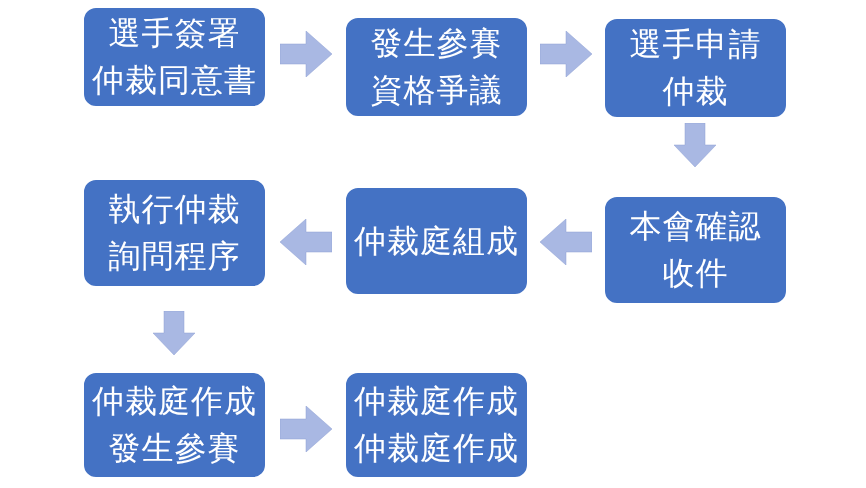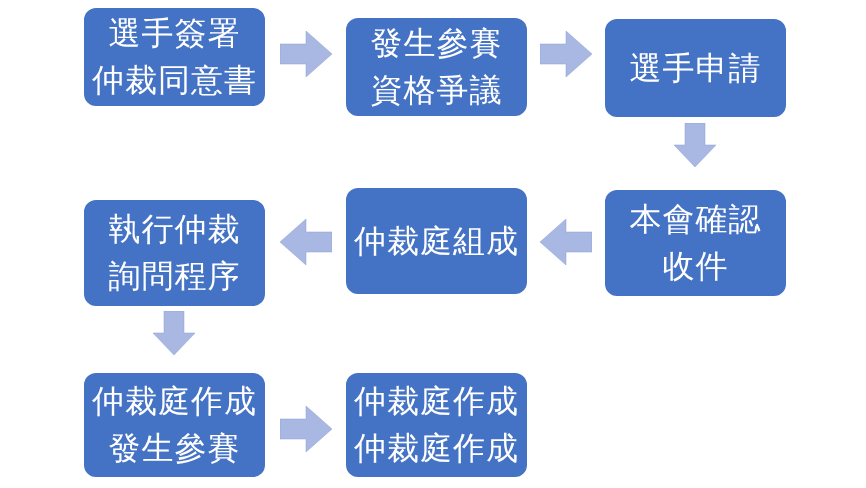--- a/index.html
+++ b/index.html
@@ -36,23 +36,23 @@
   }
   .flow-box span{display:block;white-space:nowrap;}
   .arrow{position:absolute;}
   .arrow svg{display:block;width:100%;height:100%;}
 
   
   
   #b1{left:81px;  top:5px;   width:187px;height:104px;}
   #b2{left:343px; top:15px;   width:187px;height:104px;}
   #b3{left:602px; top:16px;   width:187px;height:104px;}
-  #b4{left:602px; top:187px; width:187px;height:112px;}
+  #b4{left:602px; top:194px; width:187px;height:112px;}
   #b5{left:343px; top:185px; width:187px;height:112px;}
-  #b6{left:81px;  top:197px; width:187px;height:112px;}
+  #b6{left:81px;  top:177px; width:187px;height:112px;}
   #b7{left:81px;  top:370px; width:187px;height:110px;}
   #b8{left:343px; top:370px; width:187px;height:110px;}
 
   #a1{left:280px; top:31px;  width:52px;height:46px;}  
   #a2{left:540px; top:31px;  width:52px;height:46px;}  
   #a3{left:674px; top:123px; width:42px;height:44px;}  
   #a4{left:540px; top:219px; width:52px;height:46px;}  
   #a5{left:280px; top:219px; width:52px;height:46px;}  
   #a6{left:153px; top:311px; width:42px;height:44px;}  
   #a7{left:280px; top:406px; width:52px;height:46px;}  
@@ -79,20 +79,21 @@
   </div>
 
   <div class="arrow" id="a2">
     <svg viewBox="0 0 52 46">
         <polygon points="0,13 26,13 26,0 52,23 26,46 26,33 0,33" fill="var(--arrow-fill)" stroke="var(--arrow-edge)" stroke-width="1" stroke-opacity="0.5"></polygon>
       </svg>
   </div>
 
   <div class="flow-box" id="b3">
     <span>選手申請</span>
+    <span>仲裁</span>
   </div>
 
   <div class="arrow" id="a3">
     <svg viewBox="0 0 42 44">
         <polygon points="11,0 31,0 31,22 42,22 21,44 0,22 11,22" fill="var(--arrow-fill)" stroke="var(--arrow-edge)" stroke-width="1" stroke-opacity="0.5"></polygon>
       </svg>
   </div>
 
   <div class="flow-box" id="b4">
     <span>本會確認</span>

